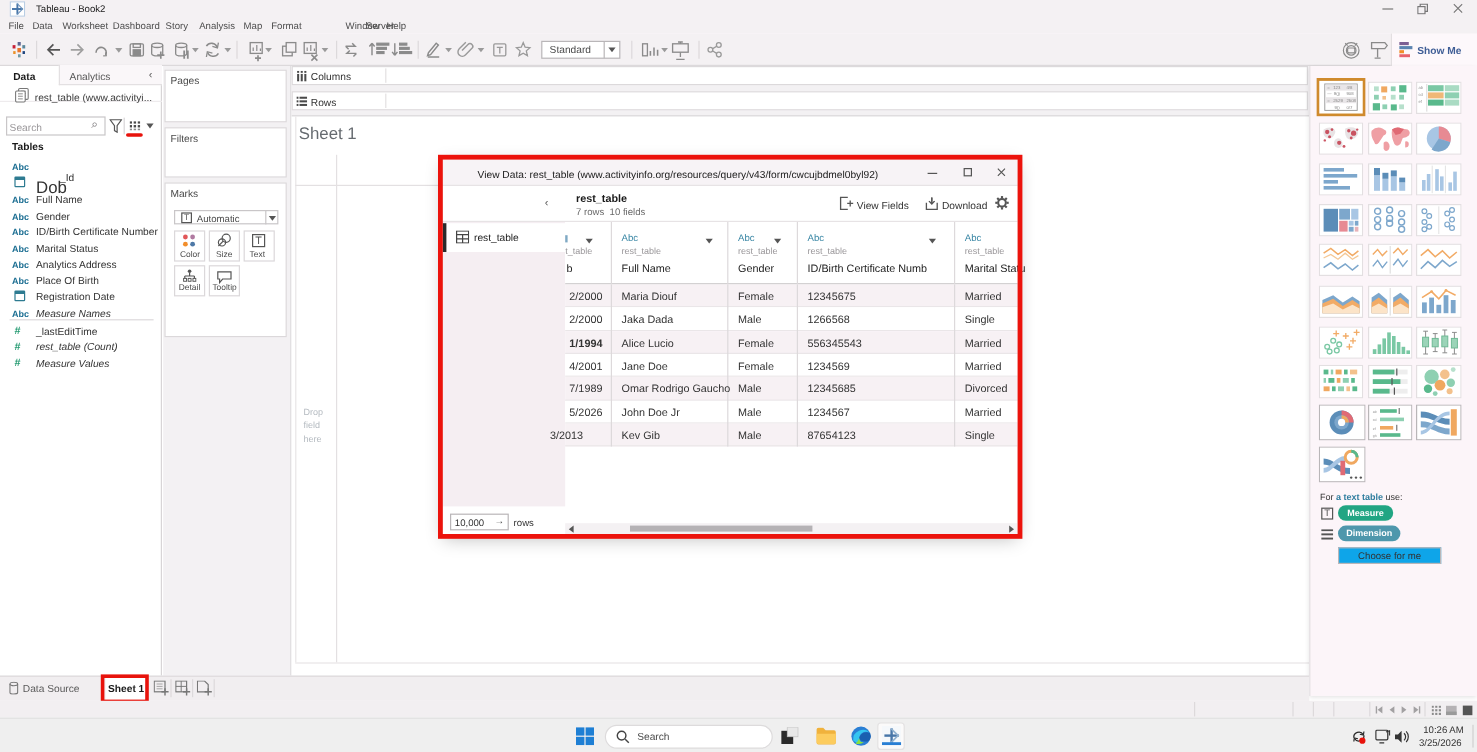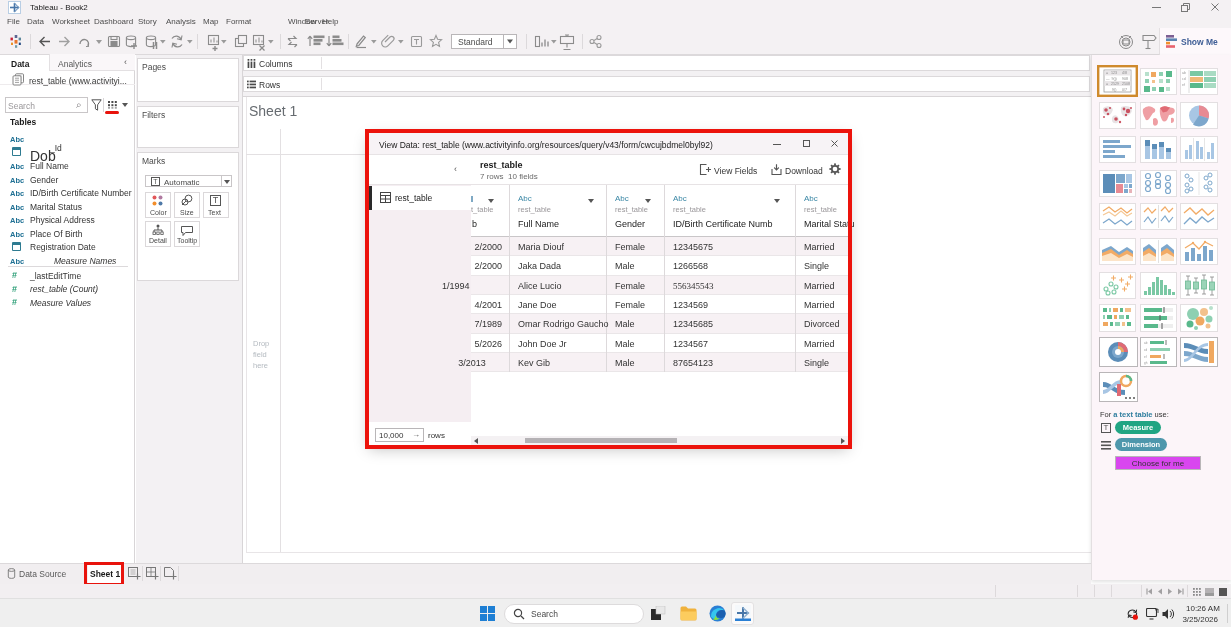--- a/index.html
+++ b/index.html
@@ -238,27 +238,27 @@
       <div class="abs txt" style="left:30px;top:147.5px;font-size:14px;color:#333;">Dob</div>
 <div class="abs txt" style="left:10px;top:162px;font-size:7.5px;color:#1d6f93;font-weight:bold;">Abc</div>
       <div class="abs txt" style="left:30px;top:161px;font-size:8.5px;color:#333;">Full Name</div>
 <div class="abs txt" style="left:10px;top:175.5px;font-size:7.5px;color:#1d6f93;font-weight:bold;">Abc</div>
       <div class="abs txt" style="left:30px;top:174.5px;font-size:8.5px;color:#333;">Gender</div>
 <div class="abs txt" style="left:10px;top:189px;font-size:7.5px;color:#1d6f93;font-weight:bold;">Abc</div>
       <div class="abs txt" style="left:30px;top:188px;font-size:8.5px;color:#333;">ID/Birth Certificate Number</div>
 <div class="abs txt" style="left:10px;top:202.5px;font-size:7.5px;color:#1d6f93;font-weight:bold;">Abc</div>
       <div class="abs txt" style="left:30px;top:201.5px;font-size:8.5px;color:#333;">Marital Status</div>
 <div class="abs txt" style="left:10px;top:216px;font-size:7.5px;color:#1d6f93;font-weight:bold;">Abc</div>
-      <div class="abs txt" style="left:30px;top:215px;font-size:8.5px;color:#333;">Physical Address</div>
+      <div class="abs txt" style="left:30px;top:215px;font-size:8.5px;color:#333;">Analytics Address</div>
 <div class="abs txt" style="left:10px;top:229.5px;font-size:7.5px;color:#1d6f93;font-weight:bold;">Abc</div>
       <div class="abs txt" style="left:30px;top:228.5px;font-size:8.5px;color:#333;">Place Of Birth</div>
 <div class="abs" style="left:12px;top:242px;width:9px;height:9px;border:1px solid #2e7b91;border-top:3px solid #2e7b91;border-radius:1px;"></div>
       <div class="abs txt" style="left:30px;top:242px;font-size:8.5px;color:#333;">Registration Date</div>
 <div class="abs txt" style="left:10px;top:256.5px;font-size:7.5px;color:#1d6f93;font-weight:bold;">Abc</div>
-      <div class="abs txt" style="left:30px;top:255.5px;font-size:8.5px;color:#333;font-style:italic;margin-left:24px;">Measure Names</div>
+      <div class="abs txt" style="left:30px;top:255.5px;font-size:8.5px;color:#333;font-style:italic;">Measure Names</div>
 <div class="abs" style="left:8px;top:266px;width:120px;height:1px;background:#dcd9db;"></div>
 <div class="abs txt" style="left:12px;top:270px;font-size:9px;color:#259b72;font-weight:bold;">#</div>
       <div class="abs txt" style="left:30px;top:270.5px;font-size:8.5px;color:#333;">_lastEditTime</div>
 <div class="abs txt" style="left:12px;top:283.5px;font-size:9px;color:#259b72;font-weight:bold;">#</div>
       <div class="abs txt" style="left:30px;top:284px;font-size:8.5px;color:#333;font-style:italic;">rest_table (Count)</div>
 <div class="abs txt" style="left:12px;top:297px;font-size:9px;color:#259b72;font-weight:bold;">#</div>
       <div class="abs txt" style="left:30px;top:297.5px;font-size:8.5px;color:#333;font-style:italic;">Measure Values</div>
 </div>
 
 <div class="abs" style="left:136px;top:55px;width:107px;height:508px;background:#f3f1f3;border-right:1px solid #d8d5d7;"></div>
@@ -749,28 +749,28 @@
 <div class="abs" style="left:1101px;top:423px;width:10px;height:10px;border:1px solid #555;font-size:8px;color:#555;text-align:center;line-height:8px;">T</div>
 <div class="abs txt" style="left:1115px;top:421px;width:46px;height:13px;background:#21a583;border-radius:7px;color:#fff;font-size:7.5px;font-weight:bold;text-align:center;line-height:13px;">Measure</div>
 <svg class="abs" style="left:1101px;top:441px;" width="10" height="9" viewBox="0 0 10 9">
       <g fill="#555">
         <rect x="0" y="0" width="10" height="1.6"></rect>
         <rect x="0" y="3.5" width="10" height="1.6"></rect>
         <rect x="0" y="7" width="10" height="1.6"></rect>
       </g>
     </svg>
 <div class="abs txt" style="left:1115px;top:438px;width:52px;height:13px;background:#4e97ac;border-radius:7px;color:#fff;font-size:7.5px;font-weight:bold;text-align:center;line-height:13px;">Dimension</div>
-<div class="abs txt" style="left:1115px;top:456px;width:86px;height:14px;background:#d946ef;border:1px solid #b9b6b8;font-size:8px;color:#333;text-align:center;line-height:13px;">Choose for me</div>
+<div class="abs txt" style="left:1115px;top:456px;width:86px;height:14px;background:#0ea5e9;border:1px solid #b9b6b8;font-size:8px;color:#333;text-align:center;line-height:13px;">Choose for me</div>
 
 <div id="dialog">
 
 <div class="abs" style="left:369px;top:133px;width:479px;height:312px;background:#fff;box-shadow:0 4px 14px rgba(0,0,0,0.25);"></div>
 
 <div class="abs" style="left:369px;top:133px;width:479px;height:22px;background:#f7f3f6;border-bottom:1px solid #e7e3e5;"></div>
-<div class="abs txt" style="left:379px;top:140px;font-size:8.5px;color:#1a1a1a;">View Data: rest_table (www.activityinfo.org/resources/query/v43/form/cwcujbdmel0byl92)</div>
+<div class="abs txt" style="left:398px;top:140px;font-size:8.5px;color:#1a1a1a;">View Data: rest_table (www.activityinfo.org/resources/query/v43/form/cwcujbdmel0byl92)</div>
 <div class="abs" style="left:773px;top:144px;width:8px;height:1px;background:#555;"></div>
 <div class="abs" style="left:803px;top:140px;width:7px;height:7px;border:1px solid #555;"></div>
 <svg class="abs" style="left:831px;top:140px;" width="7" height="7" viewBox="0 0 7 7">
         <path d="M0.5 0.5 L6.5 6.5 M6.5 0.5 L0.5 6.5" stroke="#555" stroke-width="1"></path>
       </svg>
 
 <div class="abs" style="left:369px;top:155px;width:479px;height:30px;background:#fff;border-bottom:1px solid #e7e3e5;"></div>
 <div class="abs txt" style="left:454px;top:164px;font-size:9px;color:#555;">‹</div>
 <div class="abs txt" style="left:480px;top:160px;font-size:9px;font-weight:bold;color:#1a1a1a;">rest_table</div>
 <div class="abs txt" style="left:480px;top:172px;font-size:8px;color:#6a6a6a;">7 rows&nbsp; 10 fields</div>
@@ -858,21 +858,21 @@
 <div class="abs" style="left:471px;top:334px;width:377px;height:19px;background:#fff;border-bottom:1px solid #eae6e8;"></div>
 <div class="abs" style="left:471px;top:353px;width:377px;height:19px;background:#f7f1f4;border-bottom:1px solid #eae6e8;"></div>
 
 <div class="abs" style="left:509px;top:237px;width:1px;height:135px;background:#ddd9db;"></div>
 <div class="abs" style="left:606px;top:237px;width:1px;height:135px;background:#ddd9db;"></div>
 <div class="abs" style="left:664px;top:237px;width:1px;height:135px;background:#ddd9db;"></div>
 <div class="abs" style="left:795px;top:237px;width:1px;height:135px;background:#ddd9db;"></div>
 
 <div class="abs txt" style="left:442px;top:242px;width:60px;text-align:right;font-size:9px;color:#333;">2/2000</div>
 <div class="abs txt" style="left:442px;top:261px;width:60px;text-align:right;font-size:9px;color:#333;">2/2000</div>
-<div class="abs txt" style="left:442px;top:281px;width:60px;font-size:9px;color:#333;">1/1994</div>
+<div class="abs txt" style="left:442px;top:281px;width:60px;text-align:right;font-size:9px;color:#333;font-weight:bold;">1/1994</div>
 <div class="abs txt" style="left:442px;top:300px;width:60px;text-align:right;font-size:9px;color:#333;">4/2001</div>
 <div class="abs txt" style="left:442px;top:319px;width:60px;text-align:right;font-size:9px;color:#333;">7/1989</div>
 <div class="abs txt" style="left:442px;top:339px;width:60px;text-align:right;font-size:9px;color:#333;">5/2026</div>
 <div class="abs txt" style="left:442px;top:358px;width:60px;text-align:center;font-size:9px;color:#333;">3/2013</div>
 
 <div class="abs txt" style="left:518px;top:242px;font-size:9px;color:#333;">Maria Diouf</div>
 <div class="abs txt" style="left:518px;top:261px;font-size:9px;color:#333;">Jaka Dada</div>
 <div class="abs txt" style="left:518px;top:281px;font-size:9px;color:#333;">Alice Lucio</div>
 <div class="abs txt" style="left:518px;top:300px;font-size:9px;color:#333;">Jane Doe</div>
 <div class="abs txt" style="left:518px;top:319px;font-size:9px;color:#333;">Omar Rodrigo Gaucho</div>
@@ -882,21 +882,21 @@
 <div class="abs txt" style="left:615px;top:242px;font-size:9px;color:#333;">Female</div>
 <div class="abs txt" style="left:615px;top:261px;font-size:9px;color:#333;">Male</div>
 <div class="abs txt" style="left:615px;top:281px;font-size:9px;color:#333;">Female</div>
 <div class="abs txt" style="left:615px;top:300px;font-size:9px;color:#333;">Female</div>
 <div class="abs txt" style="left:615px;top:319px;font-size:9px;color:#333;">Male</div>
 <div class="abs txt" style="left:615px;top:339px;font-size:9px;color:#333;">Male</div>
 <div class="abs txt" style="left:615px;top:358px;font-size:9px;color:#333;">Male</div>
 
 <div class="abs txt" style="left:673px;top:242px;font-size:9px;color:#333;">12345675</div>
 <div class="abs txt" style="left:673px;top:261px;font-size:9px;color:#333;">1266568</div>
-<div class="abs txt" style="left:673px;top:281px;font-size:9px;color:#333;font-family:Liberation Serif, serif;">556345543</div>
+<div class="abs txt" style="left:673px;top:281px;font-size:9px;color:#333;">556345543</div>
 <div class="abs txt" style="left:673px;top:300px;font-size:9px;color:#333;">1234569</div>
 <div class="abs txt" style="left:673px;top:319px;font-size:9px;color:#333;">12345685</div>
 <div class="abs txt" style="left:673px;top:339px;font-size:9px;color:#333;">1234567</div>
 <div class="abs txt" style="left:673px;top:358px;font-size:9px;color:#333;">87654123</div>
 
 <div class="abs txt" style="left:804px;top:242px;font-size:9px;color:#333;">Married</div>
 <div class="abs txt" style="left:804px;top:261px;font-size:9px;color:#333;">Single</div>
 <div class="abs txt" style="left:804px;top:281px;font-size:9px;color:#333;">Married</div>
 <div class="abs txt" style="left:804px;top:300px;font-size:9px;color:#333;">Married</div>
 <div class="abs txt" style="left:804px;top:319px;font-size:9px;color:#333;">Divorced</div>

